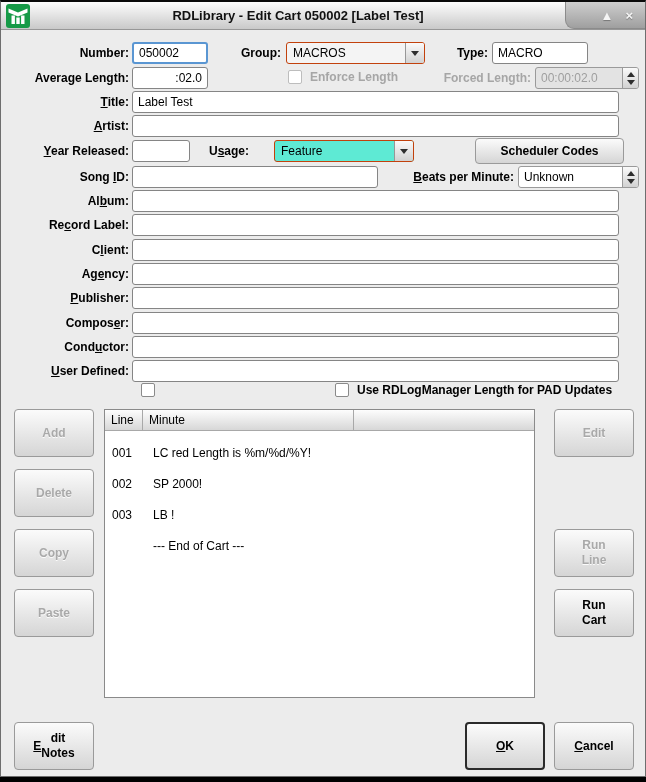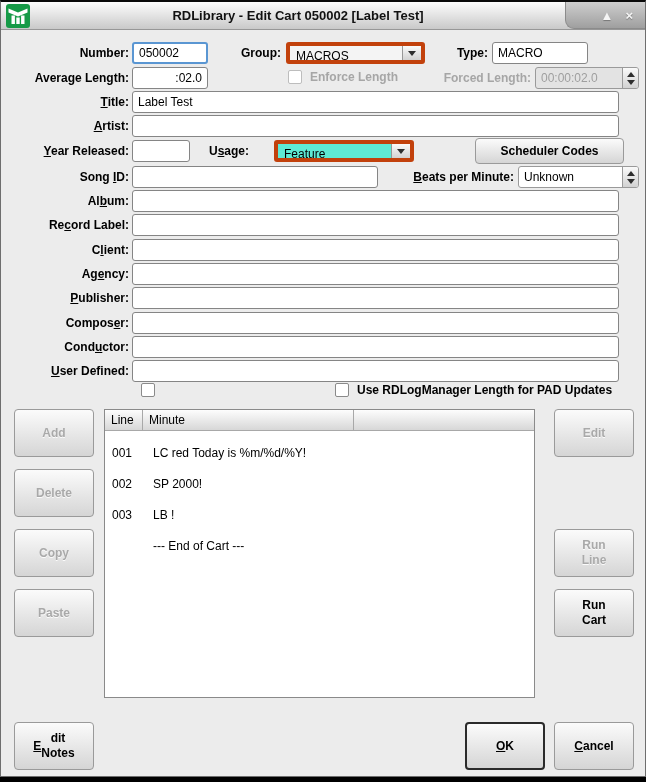--- a/index.html
+++ b/index.html
@@ -41,21 +41,21 @@
   }
   .lbl.dis { color:#a6a6a6; }
   .inp {
     position:absolute; height:22px; border:1px solid #858585; border-radius:3px;
     background:#fff; font-family:"Liberation Sans", sans-serif; font-size:12px;
     padding:0 5px; color:#000; outline:none;
   }
   .inp.focus { border:2px solid #5a96d2; }
   .inp.ra { text-align:right; }
   .combo {
-    position:absolute; height:22px; border:4px solid #c2410c; border-radius:3px;
+    position:absolute; height:22px; border:1px solid #c2410c; border-radius:3px;
     background:#f4f4f4; display:flex; overflow:hidden;
   }
   .combo-text { flex:1; font-size:12px; line-height:20px; padding:0 6px; color:#000; white-space:nowrap; }
   .combo.white { background:#5eead4; }
   .combo-arrow {
     width:19px; border-left:1px solid #979797;
     background:linear-gradient(#fafafa,#d2d2d2);
     display:flex; align-items:center; justify-content:center;
   }
   .tri-down { width:0; height:0; border-left:4px solid transparent; border-right:4px solid transparent; border-top:5px solid #2e2e2e; }
@@ -209,21 +209,21 @@
   <div class="btn disabled" style="left:13px;top:527px;width:80px;height:48px">Copy</div>
 
   <div class="mtable">
     <div class="mhead">
       <div class="mh" style="width:38px">Line</div>
       <div class="mh" style="width:211px">Minute</div>
       <div class="mh mh-rest"></div>
     </div>
     <div class="mrow" style="margin-top:6px">
       <span class="mline">001</span>
-      <span class="mcmd">LC red Today is %m/%d/%Y!</span>
+      <span class="mcmd">LC red Length is %m/%d/%Y!</span>
     </div>
     <div class="mrow">
       <span class="mline">002</span>
       <span class="mcmd">SP 2000!</span>
     </div>
     <div class="mrow">
       <span class="mline">003</span>
       <span class="mcmd">LB !</span>
     </div>
     <div class="mrow">

